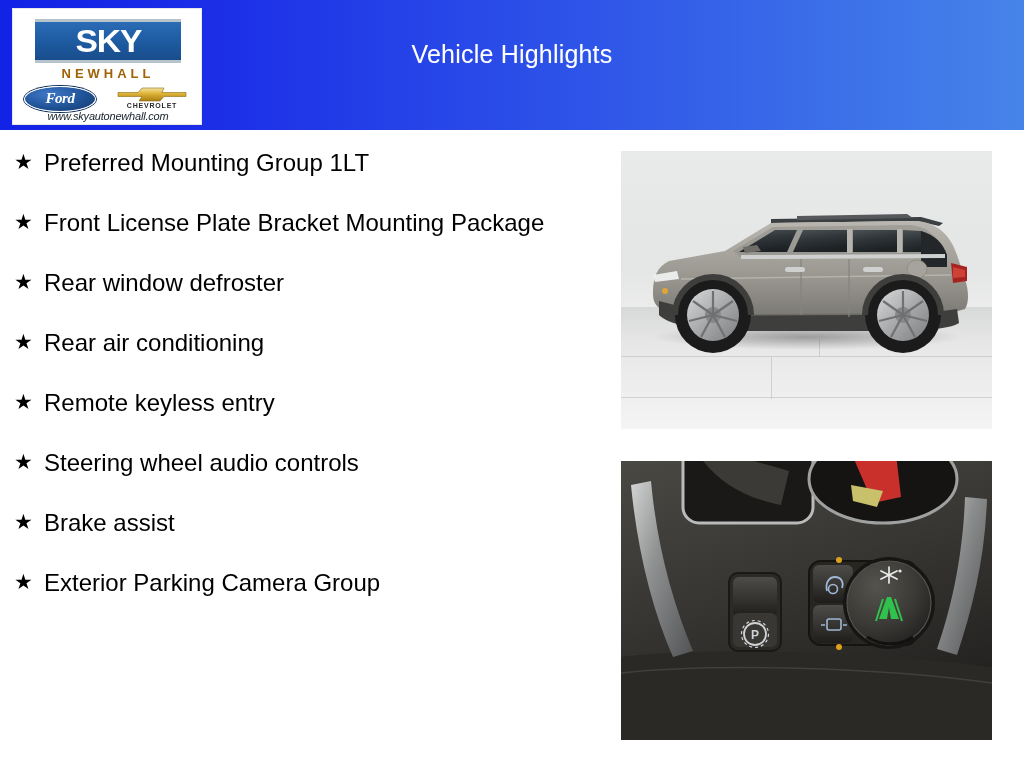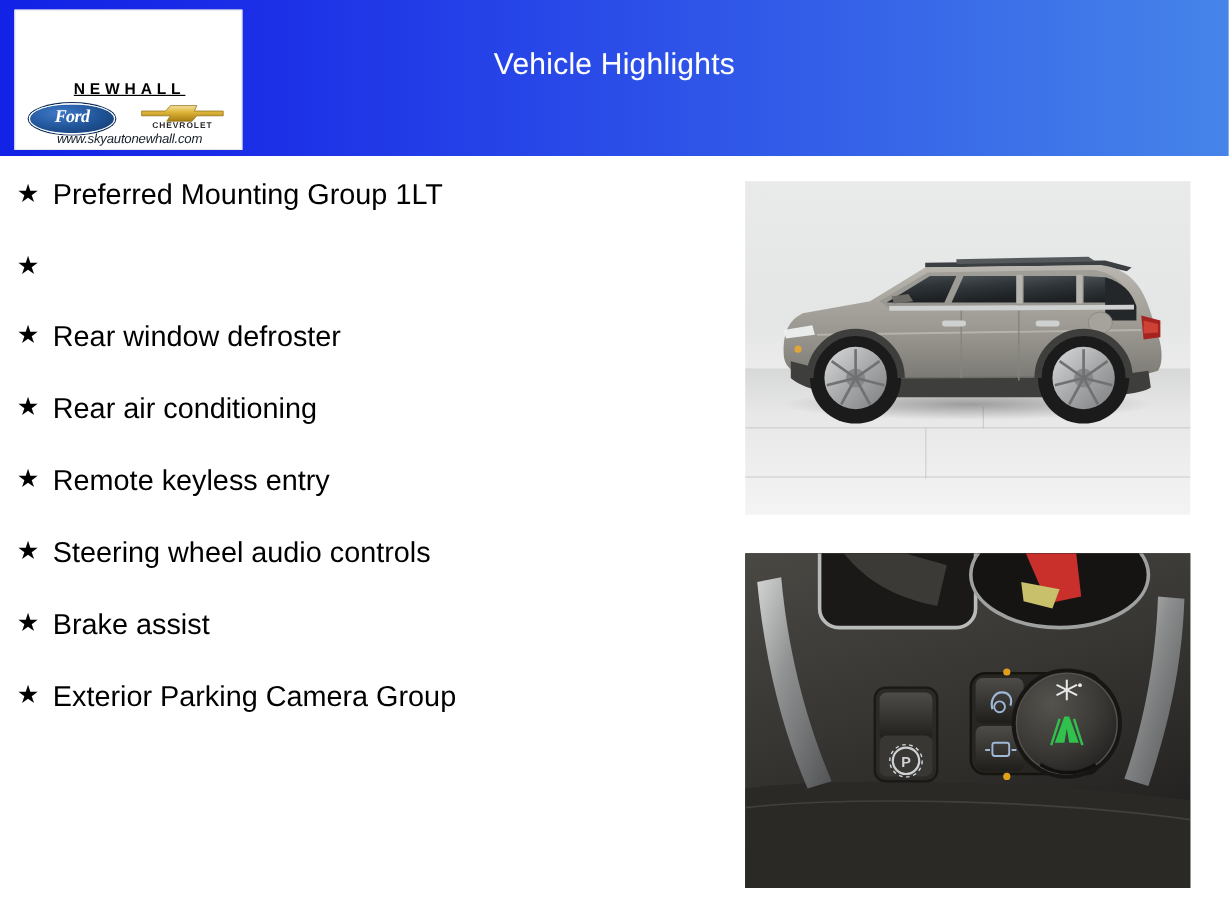--- a/index.html
+++ b/index.html
@@ -70,22 +70,21 @@
     line-height: 1;
   }
   .newhall-text {
     position: absolute;
     left: 0; top: 57px;
     width: 190px;
     text-align: center;
     font-size: 13px;
     font-weight: bold;
     letter-spacing: 4px;
-    color: #000000;
-    text-decoration: underline;
+    color: #a16207;
   }
   .brandrow {
     position: absolute;
     left: 0; top: 76px;
     width: 190px;
     height: 27px;
     display: flex;
     align-items: center;
     justify-content: center;
     gap: 16px;
@@ -200,20 +199,23 @@
 <body>
 
 <div id="page">
 
   <div class="header">
     <div class="header-title">Vehicle Highlights</div>
   </div>
 
   <div class="logo-box">
     <div class="logo-inner">
+      <div class="sky-plate">
+        <span class="sky-text">SKY</span>
+      </div>
       <div class="newhall-text">NEWHALL</div>
 
       <div class="brandrow">
         <div class="ford-oval">
           <span class="ford-script">Ford</span>
         </div>
         <div class="chevy-wrap">
           <svg class="bowtie" viewBox="0 0 144 32">
             <defs>
               <linearGradient id="goldg" x1="0" y1="0" x2="0" y2="1">
@@ -232,20 +234,21 @@
     </div>
   </div>
 
   <div class="features">
     <div class="feature-item">
       <span class="feature-star">★</span>
       <span class="feature-label">Preferred Mounting Group 1LT</span>
     </div>
     <div class="feature-item">
       <span class="feature-star">★</span>
+      <span class="feature-label">Front License Plate Bracket Mounting Package</span>
     </div>
     <div class="feature-item">
       <span class="feature-star">★</span>
       <span class="feature-label">Rear window defroster</span>
     </div>
     <div class="feature-item">
       <span class="feature-star">★</span>
       <span class="feature-label">Rear air conditioning</span>
     </div>
     <div class="feature-item">

